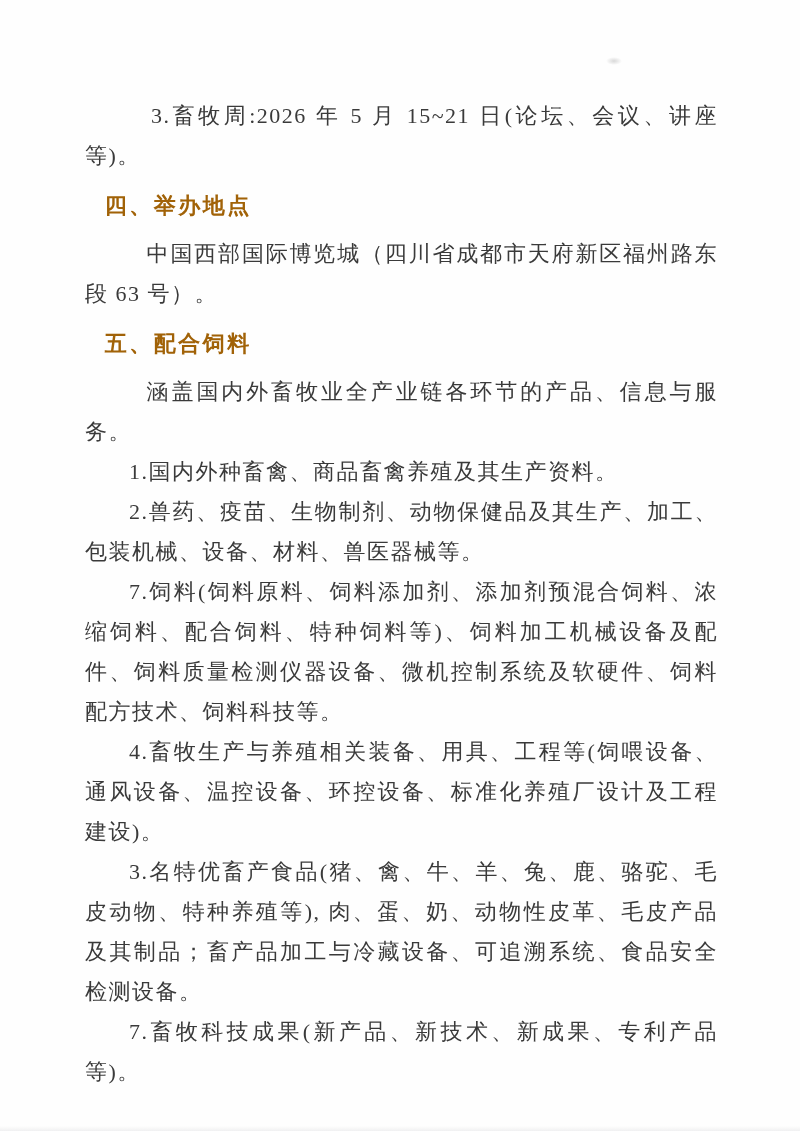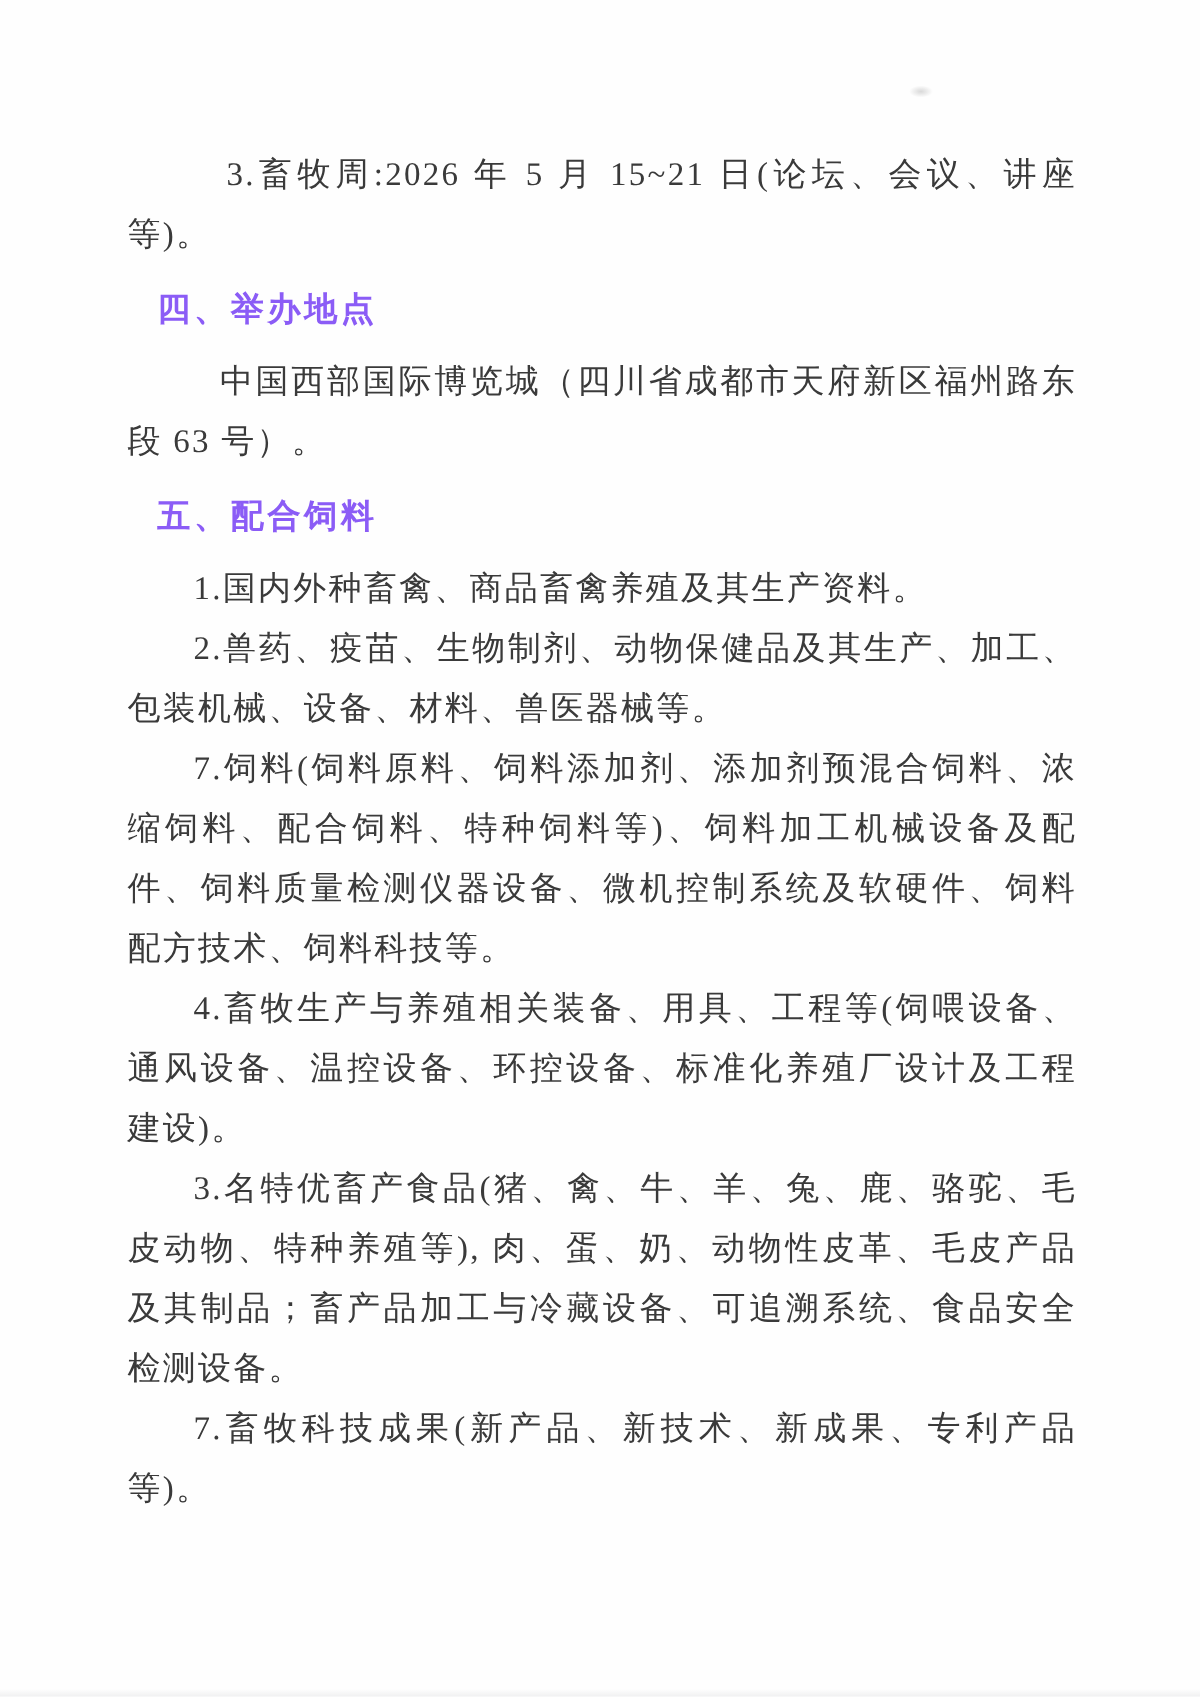--- a/index.html
+++ b/index.html
@@ -35,21 +35,21 @@
   }
   .content p {
     margin: 0;
   }
   .indent-intro { text-indent: 3em; }
   .indent-par   { text-indent: 2.8em; }
   .indent-item  { text-indent: 2em; }
   h3.sec-heading {
     font-size: 22px;
     font-weight: bold;
-    color: #8b5cf6;
+    color: #a16207;
     margin: 10px 0 8px 0;
     text-indent: 0.9em;
     letter-spacing: 2.5px;
     line-height: 40px;
   }
   .scan-smudge {
     position: absolute;
     left: 606px;
     top: 57px;
     width: 16px;
@@ -76,20 +76,21 @@
   <div class="content">
 
     <p class="indent-intro">3.畜牧周:2026 年 5 月 15~21 日(论坛、会议、讲座等)。</p>
 
     <h3 class="sec-heading">四、举办地点</h3>
 
     <p class="indent-par">中国西部国际博览城（四川省成都市天府新区福州路东段 63 号）。</p>
 
     <h3 class="sec-heading">五、配合饲料</h3>
 
+    <p class="indent-par">涵盖国内外畜牧业全产业链各环节的产品、信息与服务。</p>
 
     <p class="indent-item">1.国内外种畜禽、商品畜禽养殖及其生产资料。</p>
 
     <p class="indent-item">2.兽药、疫苗、生物制剂、动物保健品及其生产、加工、包装机械、设备、材料、兽医器械等。</p>
 
     <p class="indent-item">7.饲料(饲料原料、饲料添加剂、添加剂预混合饲料、浓缩饲料、配合饲料、特种饲料等)、饲料加工机械设备及配件、饲料质量检测仪器设备、微机控制系统及软硬件、饲料配方技术、饲料科技等。</p>
 
     <p class="indent-item">4.畜牧生产与养殖相关装备、用具、工程等(饲喂设备、通风设备、温控设备、环控设备、标准化养殖厂设计及工程建设)。</p>
 
 

